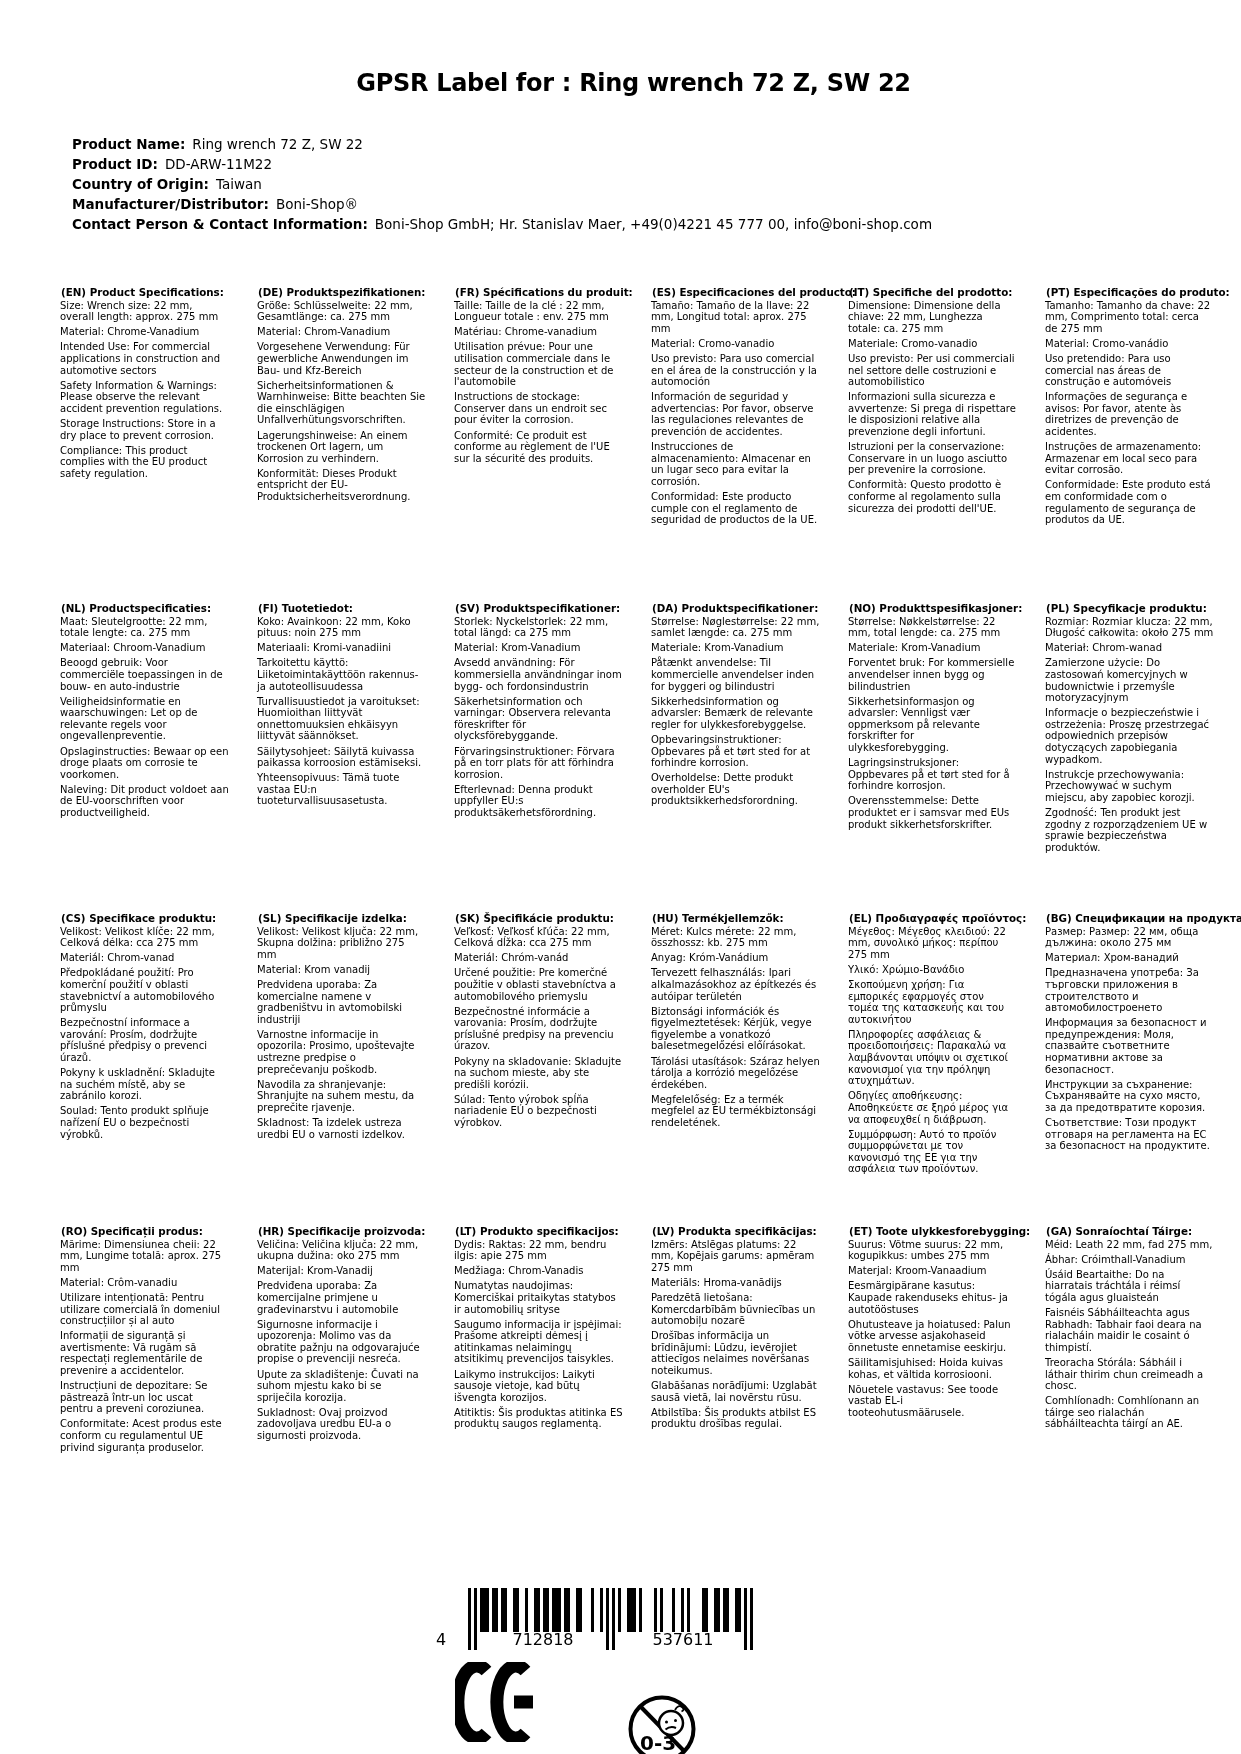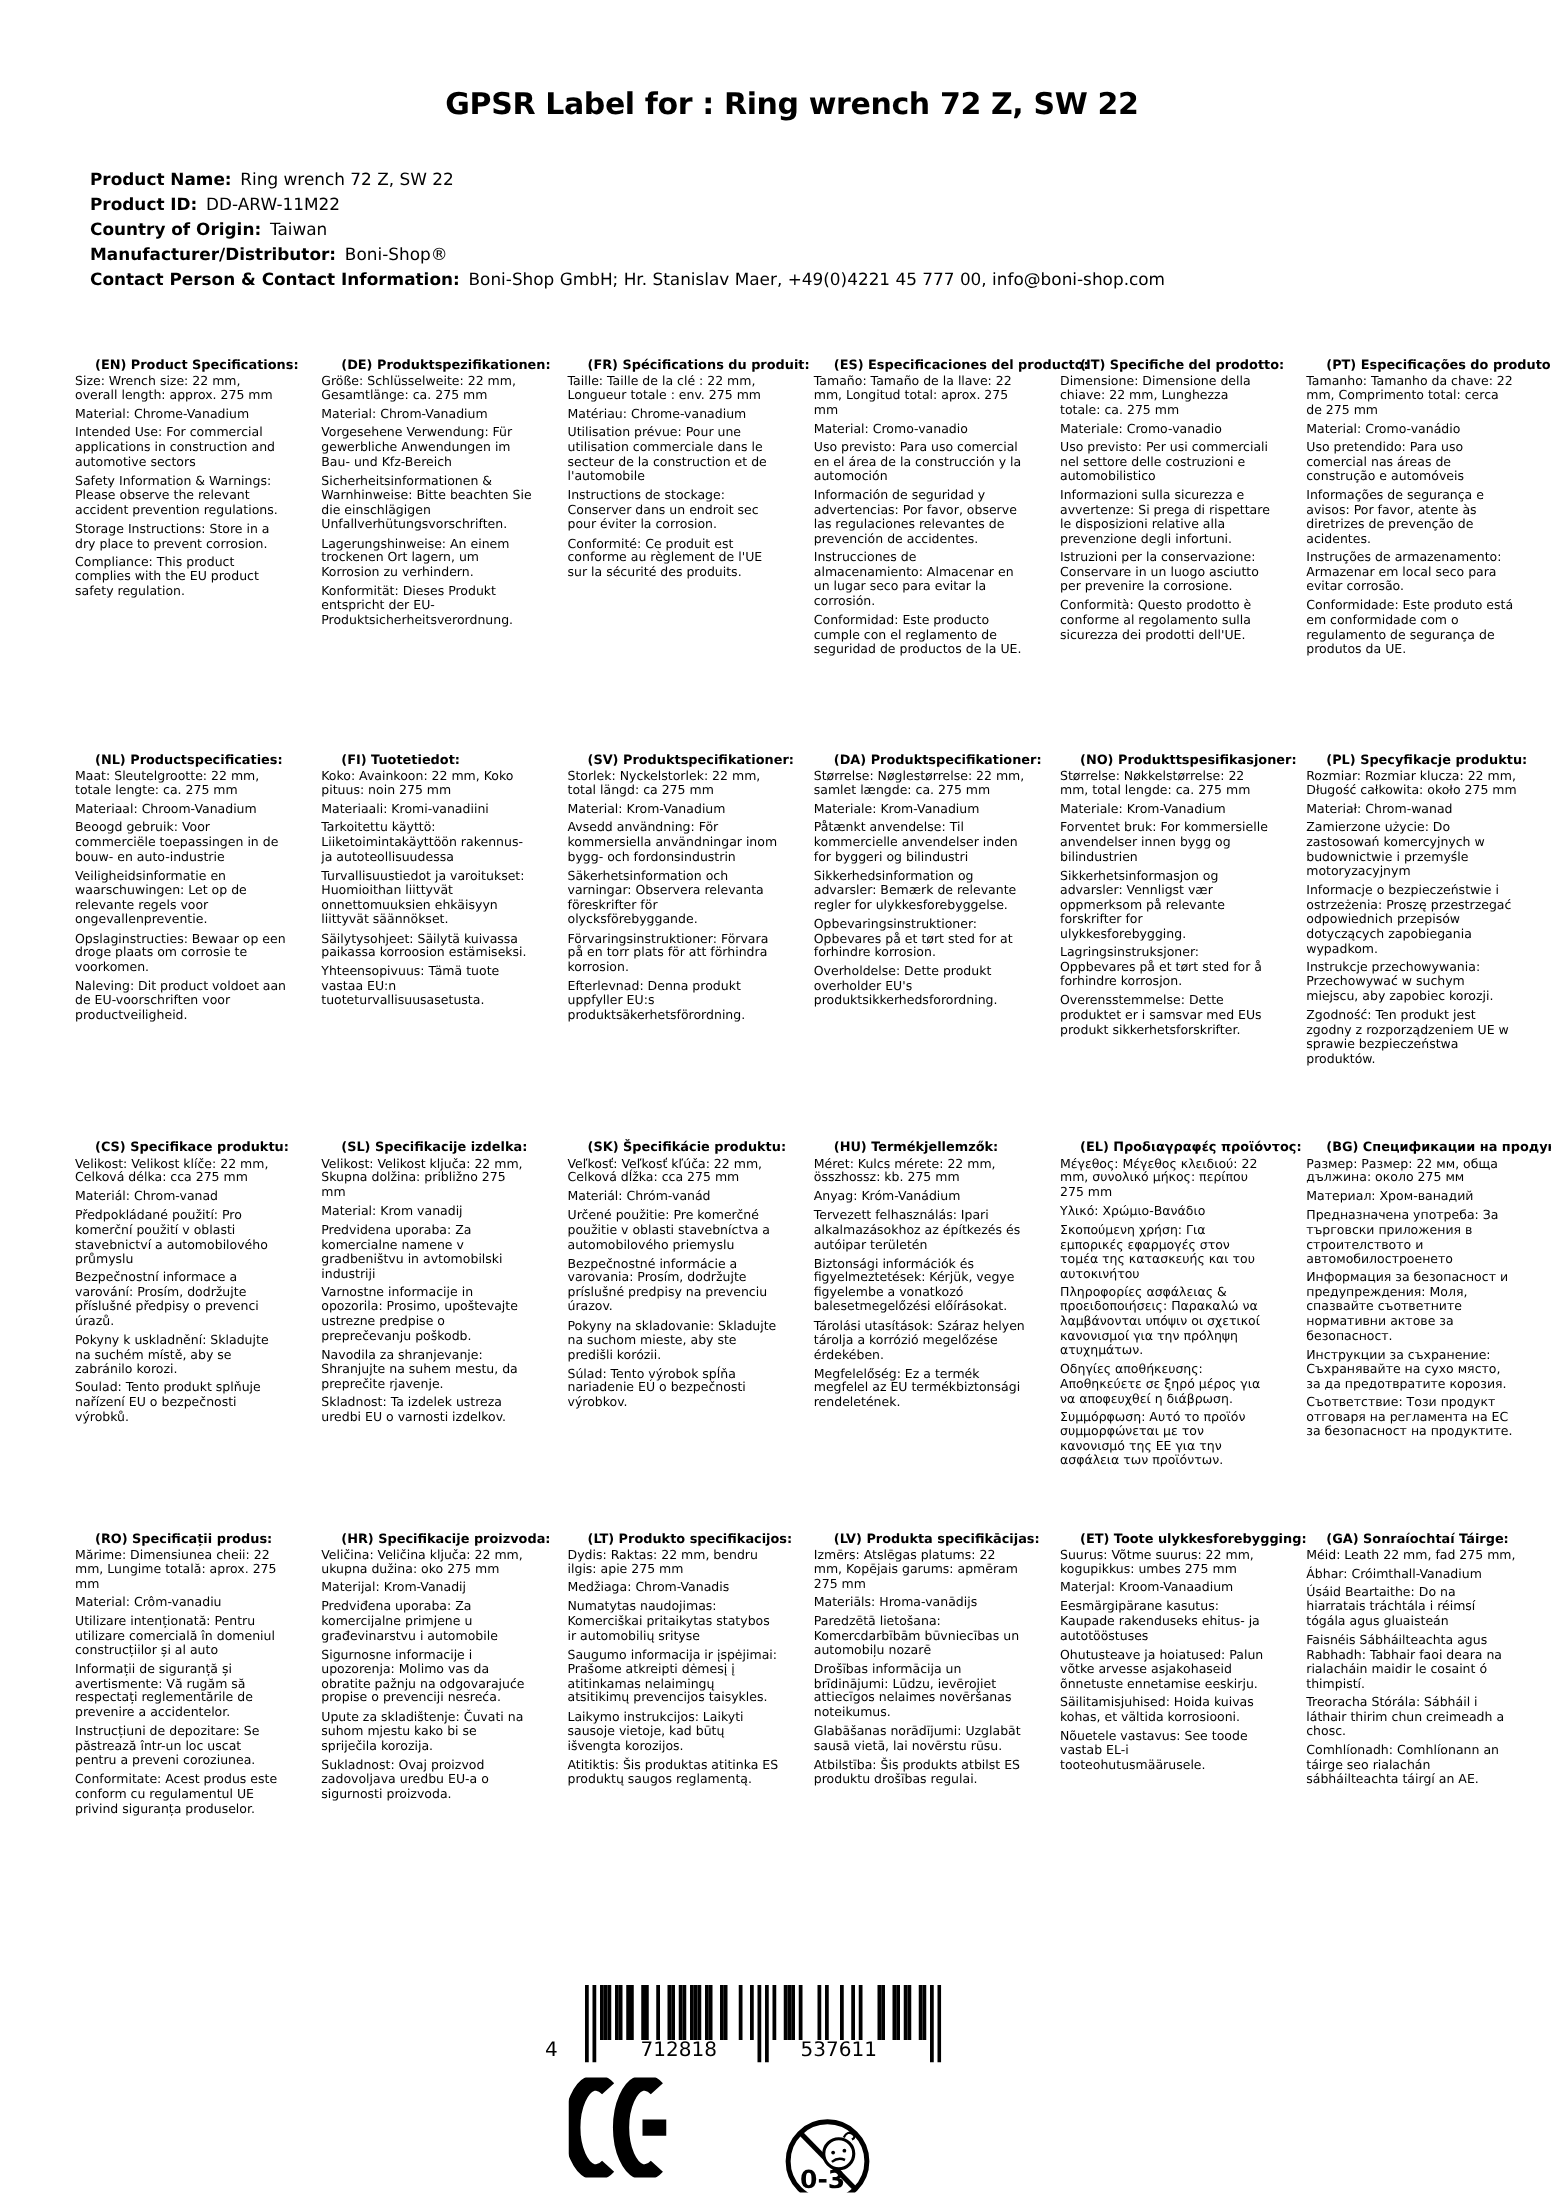--- a/index.html
+++ b/index.html
@@ -14,29 +14,29 @@
   .product-info { position:absolute; left:72px; top:134px; font-size:13.5px; }
   .pi-row { line-height:20px; }
   .pi-label { font-weight:bold; margin-right:7px; }
   .lang-row { position:absolute; left:60px; width:1185px; display:flex; align-items:flex-start; }
   #lang-row-0 { top:287px; }
   #lang-row-1 { top:603px; }
   #lang-row-2 { top:913px; }
   #lang-row-3 { top:1226px; }
   .lang-block { width:197px; min-width:197px; box-sizing:border-box; padding-right:28px;
                 font-size:10px; line-height:11.6px; }
-  .lang-header { font-weight:bold; font-size:10.3px; white-space:nowrap; margin:0 0 1px 16px; }
+  .lang-header { font-weight:bold; font-size:10.3px; white-space:nowrap; margin:0 0 1px 1px; }
   .lang-par { margin:0 0 3.5px 0; }
   .barcode-wrap { position:absolute; left:432px; top:1588px; width:330px; height:66px; }
   #barcode-svg { position:absolute; left:36px; top:0; }
   #barcode-svg rect { fill:#000; }
   .bc-digit { position:absolute; font-size:16px; line-height:1; color:#000; }
   .bc-prefix { left:4px; top:44px; }
   .bc-g1 { left:48px; top:44px; width:126px; text-align:center; }
-  .bc-g2 { left:176px; top:44px; width:126px; text-align:center; }
+  .bc-g2 { left:188px; top:44px; width:126px; text-align:center; }
   .ce-mark { position:absolute; left:455px; top:1662px; }
   .age-mark { position:absolute; left:627px; top:1694px; }
   .age-mark text { font-family:"DejaVu Sans", sans-serif; font-weight:bold; }
 </style>
 </head>
 <body>
 
 <div>
 
   <h1 class="title">GPSR Label for : Ring wrench 72 Z, SW 22</h1>

